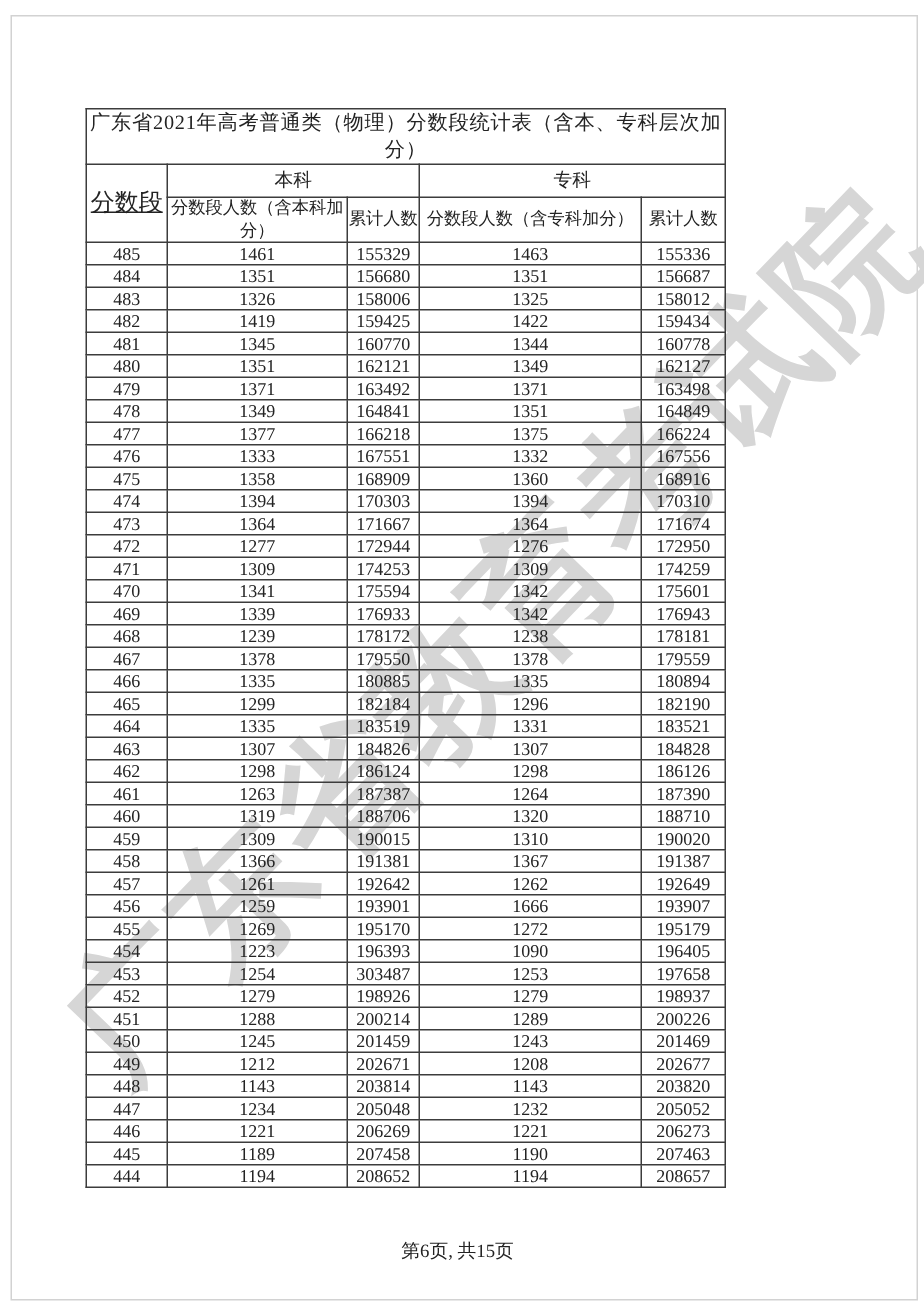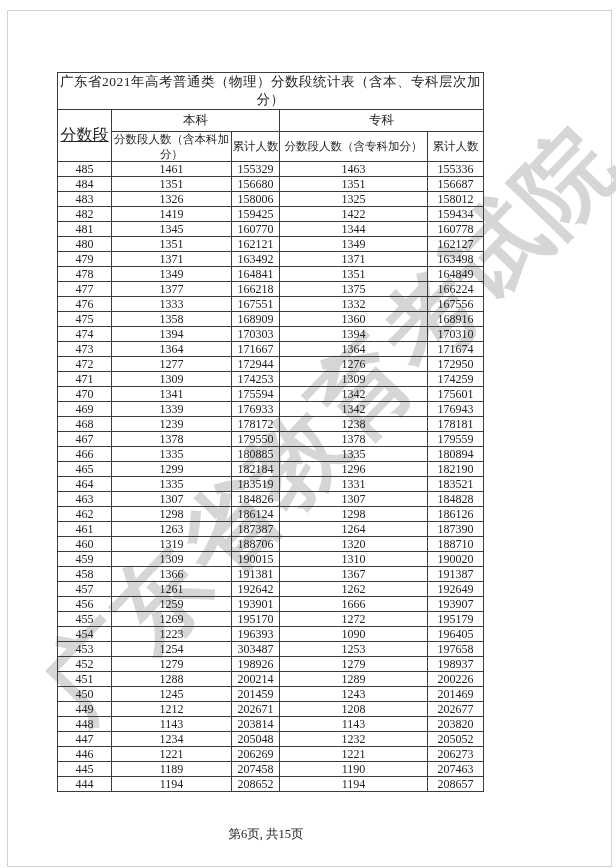--- a/index.html
+++ b/index.html
@@ -93,20 +93,21 @@
   }
   .footer {
     position: absolute;
     left: 0;
     top: 826px;
     width: 532px;
     text-align: center;
     font-size: 12.5px;
     color: #232323;
     z-index: 2;
+    padding-left: 39px;
   }
 </style>
 </head>
 <body>
 
 <div class="page">
 
   <div class="page-border"></div>
 
   <div class="watermark">广东省教育考试院</div>

